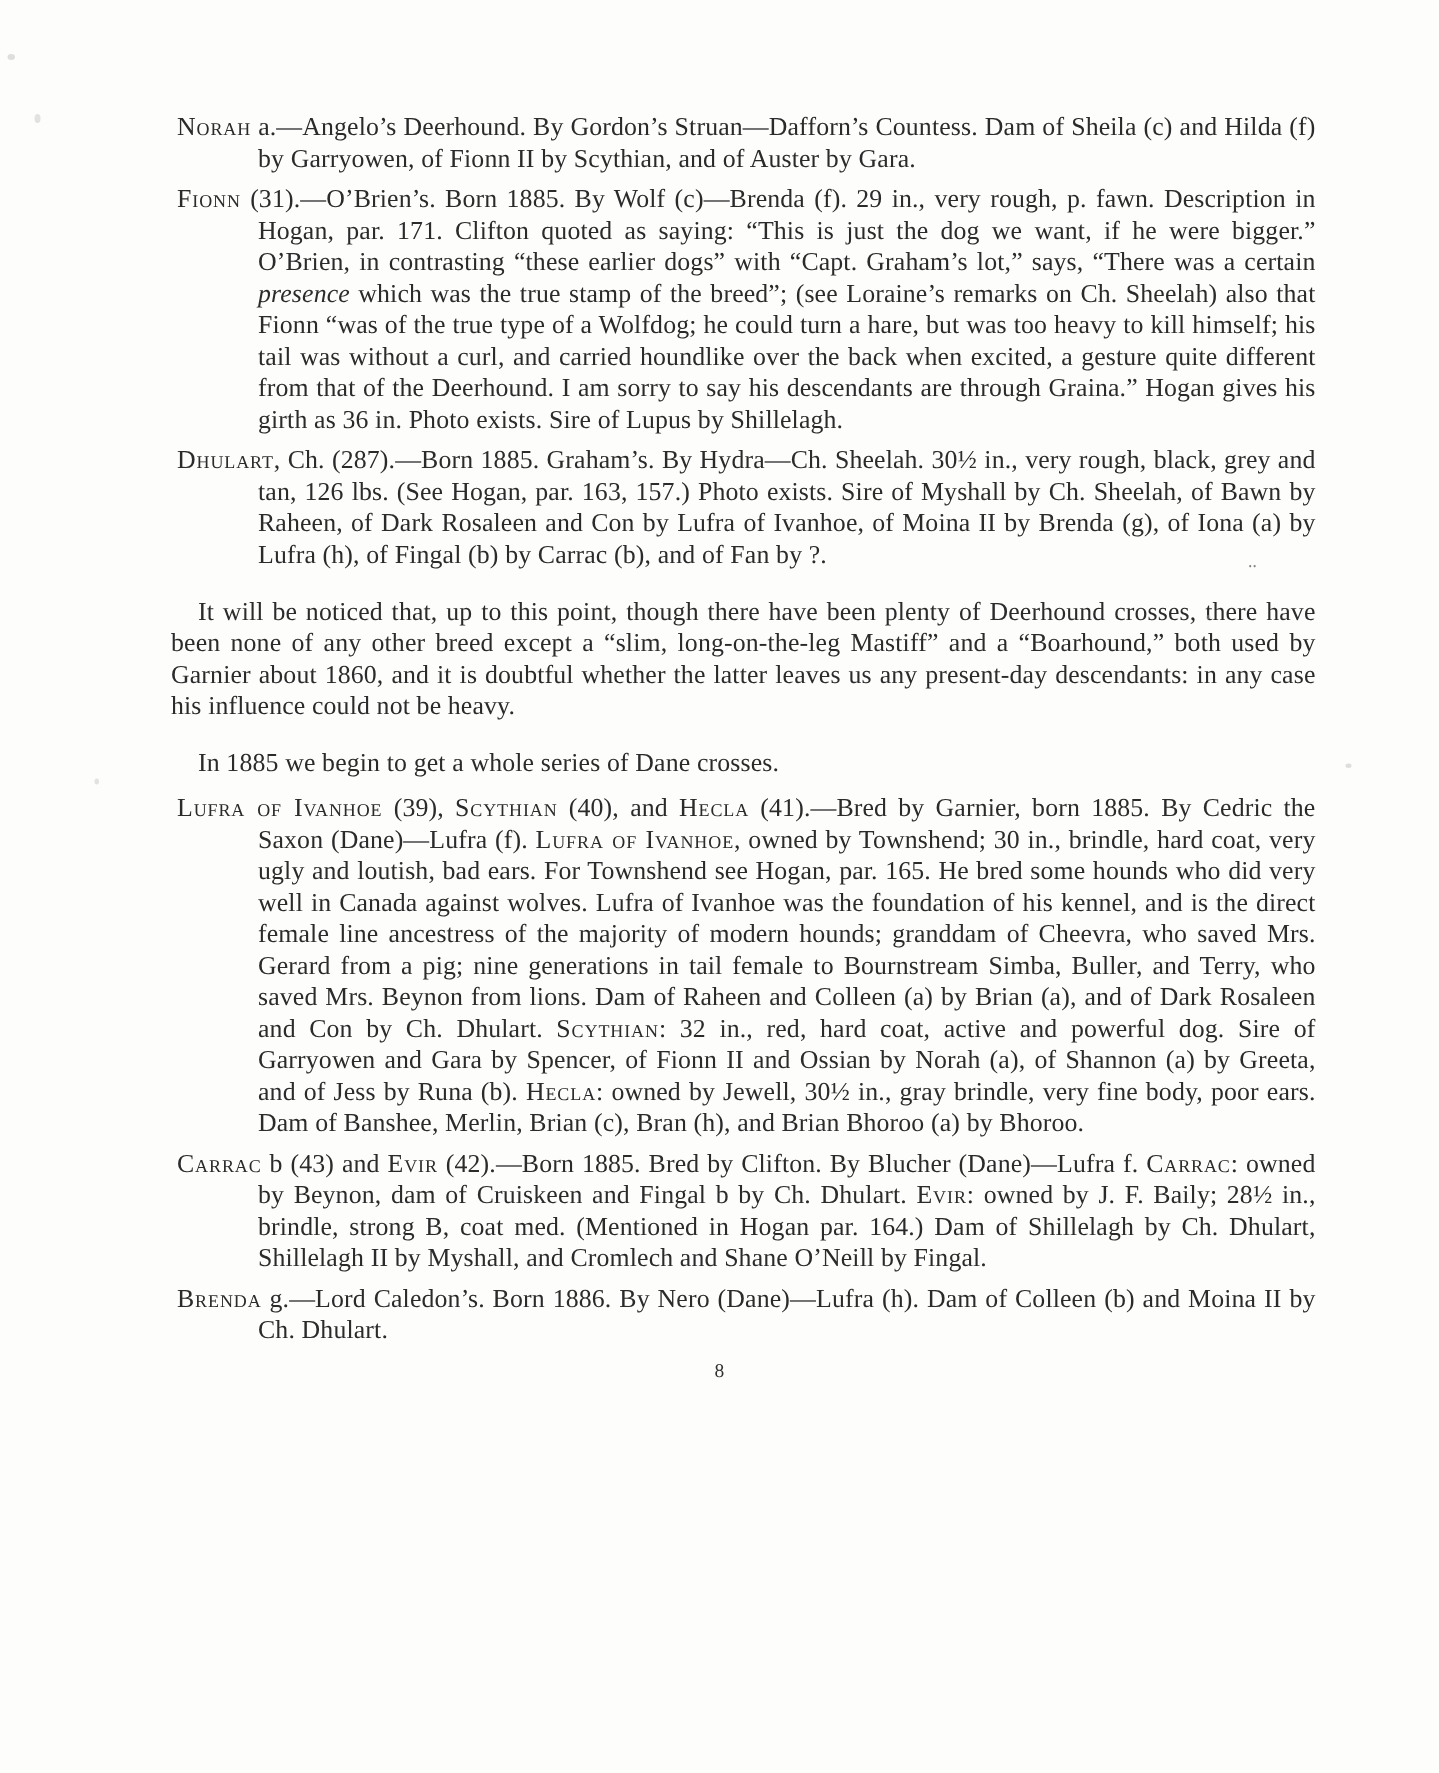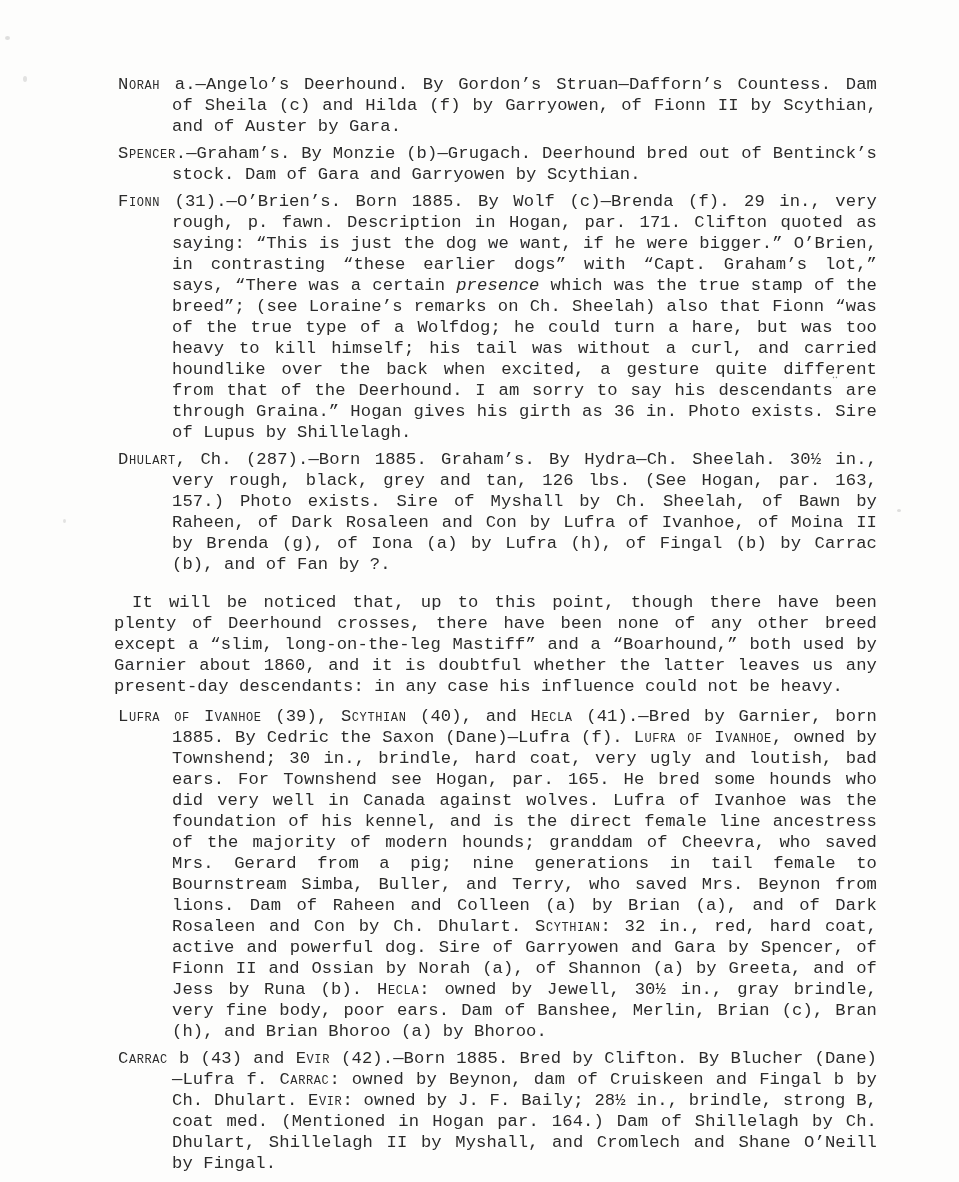--- a/index.html
+++ b/index.html
@@ -6,21 +6,21 @@
     margin: 0;
     padding: 0;
     background: #fdfdfc;
   }
   .page {
     position: relative;
     width: 959px;
     height: 1182px;
     background: #fdfdfc;
     overflow: hidden;
-    font-family: Liberation Mono, monospace;
+    font-family: Liberation Serif, serif;
     color: #2b2b2b;
   }
   .text-block {
     position: relative;
     margin-left: 114px;
     padding-top: 74px;
     width: 763px;
     font-size: 17.2px;
     line-height: 21px;
     text-align: justify;
@@ -69,26 +69,27 @@
   .speck.s3 { left: 897px; top: 509px; width: 4px; height: 3px; opacity: .45; }
   .speck.s4 { left: 63px;  top: 519px; width: 3px; height: 4px; opacity: .40; }
   .speck.s5 { left: 804px; top: 410px; width: 3px; height: 3px; opacity: .40; }
 </style>
 </head>
 <body>
 
 <div class="page">
   <div class="text-block">
       <p class="entry"><span class="sc">Norah</span><span> a.—Angelo’s Deerhound.  By Gordon’s Struan—Dafforn’s Countess.  Dam of Sheila (c) and Hilda (f) by Garryowen, of Fionn II by Scythian, and of Auster by Gara.</span></p>
-      <p class="entry"><span class="sc">Spencer</span><span>.—Graham’s.  By Monzie (b)—Grugach.  Deerhound bred out of Bentinck’s stock.  Dam of Gara and Garryowen by Scythian.</span></p>
       <p class="entry"><span class="sc">Fionn</span><span> (31).—O’Brien’s.  Born 1885.  By Wolf (c)—Brenda (f).  29 in., very rough, p. fawn.  Description in Hogan, par. 171.  Clifton quoted as saying: “This is just the dog we want, if he were bigger.”  O’Brien, in contrasting “these earlier dogs” with “Capt. Graham’s lot,” says, “There was a certain </span><span class="i">presence</span><span> which was the true stamp of the breed”; (see Loraine’s remarks on Ch. Sheelah) also that Fionn “was of the true type of a Wolfdog; he could turn a hare, but was too heavy to kill himself; his tail was without a curl, and carried houndlike over the back when excited, a gesture quite different from that of the Deerhound.  I am sorry to say his descendants are through Graina.”  Hogan gives his girth as 36 in.  Photo exists.  Sire of Lupus by Shillelagh.</span></p>
       <p class="entry"><span class="sc">Dhulart</span><span>, Ch. (287).—Born 1885.  Graham’s.  By Hydra—Ch. Sheelah.  30½ in., very rough, black, grey and tan, 126 lbs.  (See Hogan, par. 163, 157.)  Photo exists. Sire of Myshall by Ch. Sheelah, of Bawn by Raheen, of Dark Rosaleen and Con by Lufra of Ivanhoe, of Moina II by Brenda (g), of Iona (a) by Lufra (h), of Fingal (b) by Carrac (b), and of Fan by ?.</span></p>
       <p class="bodypara"><span>It will be noticed that, up to this point, though there have been plenty of Deerhound crosses, there have been none of any other breed except a “slim, long-on-the-leg Mastiff” and a “Boarhound,” both used by Garnier about 1860, and it is doubtful whether the latter leaves us any present-day descendants: in any case his influence could not be heavy.</span></p>
+      <p class="bodypara"><span>In 1885 we begin to get a whole series of Dane crosses.</span></p>
       <p class="entry"><span class="sc">Lufra of Ivanhoe</span><span> (39), </span><span class="sc">Scythian</span><span> (40), and </span><span class="sc">Hecla</span><span> (41).—Bred by Garnier, born 1885. By Cedric the Saxon (Dane)—Lufra (f).  </span><span class="sc">Lufra of Ivanhoe</span><span>, owned by Townshend; 30 in., brindle, hard coat, very ugly and loutish, bad ears.  For Townshend see Hogan, par. 165.  He bred some hounds who did very well in Canada against wolves.  Lufra of Ivanhoe was the foundation of his kennel, and is the direct female line ancestress of the majority of modern hounds; granddam of Cheevra, who saved Mrs. Gerard from a pig; nine generations in tail female to  Bournstream Simba, Buller, and Terry, who saved Mrs. Beynon from lions.  Dam of Raheen and Colleen (a) by Brian (a), and of Dark Rosaleen and Con by Ch. Dhulart. </span><span class="sc">Scythian</span><span>: 32 in., red, hard coat, active and powerful dog.  Sire of Garryowen and Gara by Spencer, of Fionn II and Ossian by Norah (a), of Shannon (a) by Greeta, and of Jess by Runa (b).  </span><span class="sc">Hecla</span><span>: owned by Jewell, 30½ in., gray brindle, very fine body, poor ears.  Dam of Banshee, Merlin, Brian (c), Bran (h), and Brian Bhoroo (a) by Bhoroo.</span></p>
       <p class="entry"><span class="sc">Carrac</span><span> b (43) and </span><span class="sc">Evir</span><span> (42).—Born 1885.  Bred by Clifton.  By Blucher (Dane)—Lufra f.  </span><span class="sc">Carrac</span><span>: owned by Beynon, dam of Cruiskeen and Fingal b by Ch. Dhulart. </span><span class="sc">Evir</span><span>: owned by J. F. Baily; 28½ in., brindle, strong B, coat med.  (Mentioned in Hogan par. 164.)  Dam of Shillelagh by Ch. Dhulart, Shillelagh II by Myshall, and Cromlech and Shane O’Neill by Fingal.</span></p>
+      <p class="entry"><span class="sc">Brenda</span><span> g.—Lord Caledon’s.  Born 1886.  By Nero (Dane)—Lufra (h).  Dam of Colleen (b) and Moina II by Ch. Dhulart.</span></p>
     </div>
   <div class="page-number">8</div>
   <span class="ink-mark">‥</span>
   <div class="speck s1"></div>
   <div class="speck s2"></div>
   <div class="speck s3"></div>
   <div class="speck s4"></div>
   <div class="speck s5"></div>
 </div>
 

